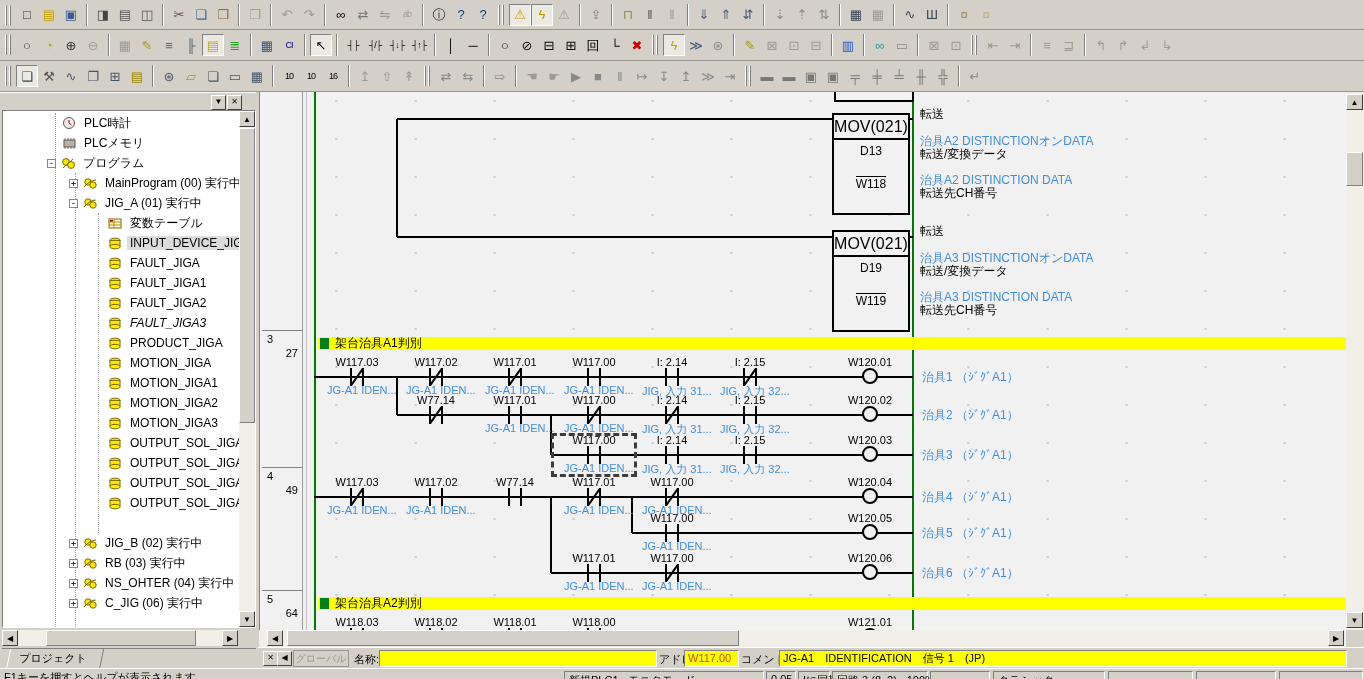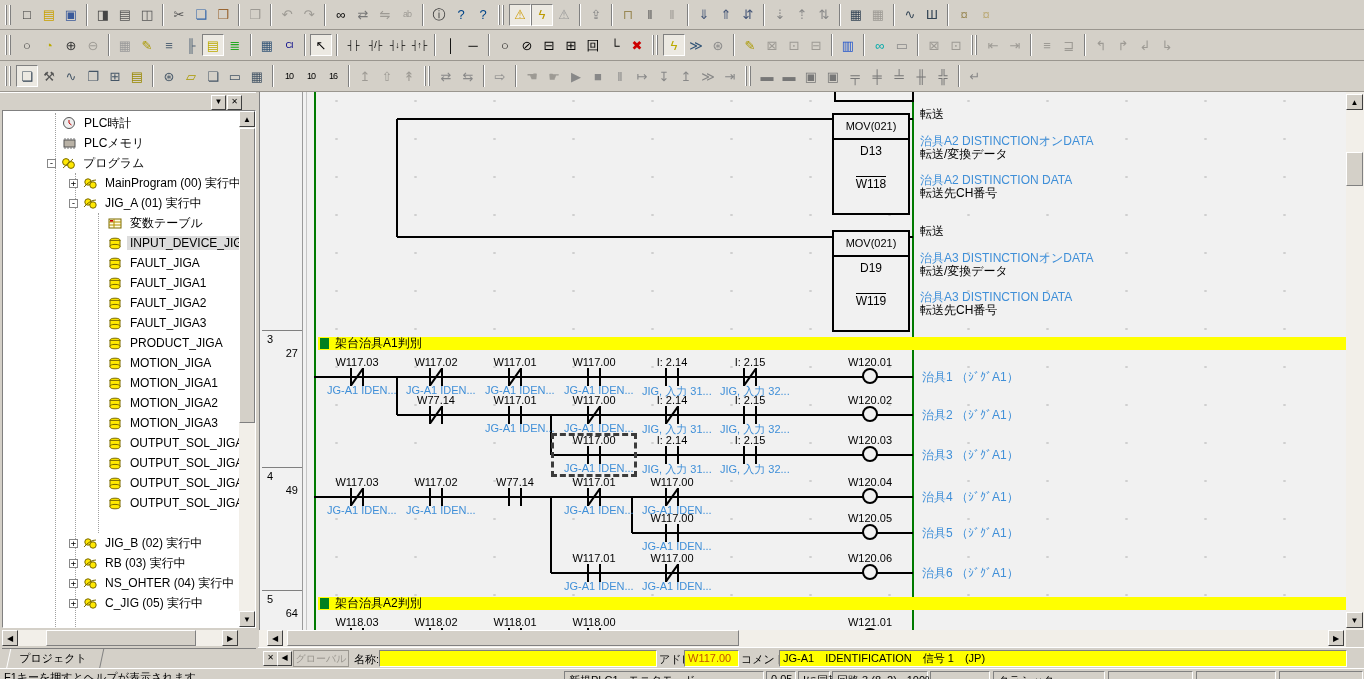--- a/index.html
+++ b/index.html
@@ -58,21 +58,21 @@
   .vw{position:absolute;width:2px;background:#000;}
   .cbar{position:absolute;width:2px;height:18px;background:#000;}
   .slash{position:absolute;width:2px;height:20px;background:#000;transform:rotate(35deg);}
   .clabel{position:absolute;width:84px;text-align:center;font-size:11px;white-space:nowrap;}
   .ccmt{position:absolute;width:78px;font-size:11px;color:#3f8fd8;white-space:nowrap;overflow:hidden;}
   .coilc{position:absolute;width:12px;height:12px;border:2px solid #000;border-radius:50%;background:#f1f1f1;}
   .rtitle{position:absolute;left:58px;width:1028px;height:13px;background:#ffff00;font-size:12px;
           line-height:13px;padding-left:17px;box-sizing:border-box;white-space:nowrap;}
   .gsq{position:absolute;width:9px;height:11px;background:#00801f;left:2px;top:1px;}
   .movbox{position:absolute;border:2px solid #000;background:#f1f1f1;box-sizing:border-box;}
-  .movtitle{height:23px;line-height:23px;border-bottom:2px solid #000;text-align:center;font-size:11px;}
+  .movtitle{height:23px;line-height:23px;border-bottom:2px solid #000;text-align:center;font-size:16px;}
   .movop{position:absolute;width:100%;text-align:center;font-size:12px;}
   .movop.bar span{border-top:1.5px solid #000;padding-top:0px;}
   .zcmt{position:absolute;font-size:12px;white-space:nowrap;}
   .zcmt.blue{color:#3f8fd8;}
   .marquee{position:absolute;border:3px dashed #3c3c3c;box-sizing:border-box;}
   
   #watchbar{position:absolute;left:258px;top:647px;width:1106px;height:21px;background:#d4d0c8;border-top:1px solid #fff;}
   .wlab{position:absolute;top:4px;font-size:11px;white-space:nowrap;}
   .wfield{position:absolute;top:2px;height:15px;background:#ffff00;border:1px solid;box-sizing:content-box;
           border-color:#808080 #fff #fff #808080;font-size:11px;line-height:15px;padding:0 3px;white-space:nowrap;overflow:hidden;}
@@ -418,21 +418,21 @@
           <span class="tlabel">FAULT_JIGA1</span>
         </div>
         <div class="titem" style="top: 182px; left: 0px; width: 236px;">
           <div class="tico" style="margin-left: 104px;"><svg width="17" height="15">
               <ellipse cx="8" cy="4.4" rx="5" ry="2.2" fill="#ffe800" stroke="#7a6a00"></ellipse>
               <rect x="3" y="4.4" width="10" height="6" fill="#ffe800" stroke="#7a6a00"></rect>
               <ellipse cx="8" cy="10.6" rx="5" ry="2.2" fill="#ffe800" stroke="#7a6a00"></ellipse>
             </svg></div>
           <span class="tlabel">FAULT_JIGA2</span>
         </div>
-        <div class="titem" style="top: 202px; left: 0px; width: 236px;">
+        <div class="titem" style="top: 202px; left: 0px; width: 236px; font-style: italic;">
           <div class="tico" style="margin-left: 104px;"><svg width="17" height="15">
               <ellipse cx="8" cy="4.4" rx="5" ry="2.2" fill="#ffe800" stroke="#7a6a00"></ellipse>
               <rect x="3" y="4.4" width="10" height="6" fill="#ffe800" stroke="#7a6a00"></rect>
               <ellipse cx="8" cy="10.6" rx="5" ry="2.2" fill="#ffe800" stroke="#7a6a00"></ellipse>
             </svg></div>
           <span class="tlabel">FAULT_JIGA3</span>
         </div>
         <div class="titem" style="top: 222px; left: 0px; width: 216px;">
           <div class="tico" style="margin-left: 104px;"><svg width="17" height="15">
               <ellipse cx="8" cy="4.4" rx="5" ry="2.2" fill="#ffe800" stroke="#7a6a00"></ellipse>
@@ -532,21 +532,21 @@
             </svg></div>
           <span class="tlabel">NS_OHTER (04) 実行中</span>
         </div>
         <div class="titem" style="top: 482px; left: 0px; width: 236px;">
           <div class="texp" style="margin-left: 66px;">+</div>
           <div class="tico"><svg width="17" height="15">
               <circle cx="6" cy="6" r="3.2" fill="#ffe800" stroke="#7a6a00"></circle>
               <circle cx="11" cy="9" r="3.2" fill="#ffe800" stroke="#7a6a00"></circle>
               <path d="M2 11 Q8 4 14 4" stroke="#7a6a00" fill="none"></path>
             </svg></div>
-          <span class="tlabel">C_JIG (05) 実行中</span>
+          <span class="tlabel">C_JIG (06) 実行中</span>
         </div>
       </div>
   <div class="tsb">
     <div class="sbtn" style="left:0;top:0;width:16px;height:16px;">▲</div>
     <div class="sthumb" style="left:0;top:17px;width:16px;height:295px;"></div>
     <div class="sbtn" style="left:0;top:500px;width:16px;height:16px;">▼</div>
   </div>
 </div>
 <div id="treehsb">
   <div class="sbtn" style="left:0;top:0;width:16px;height:16px;">◀</div>

